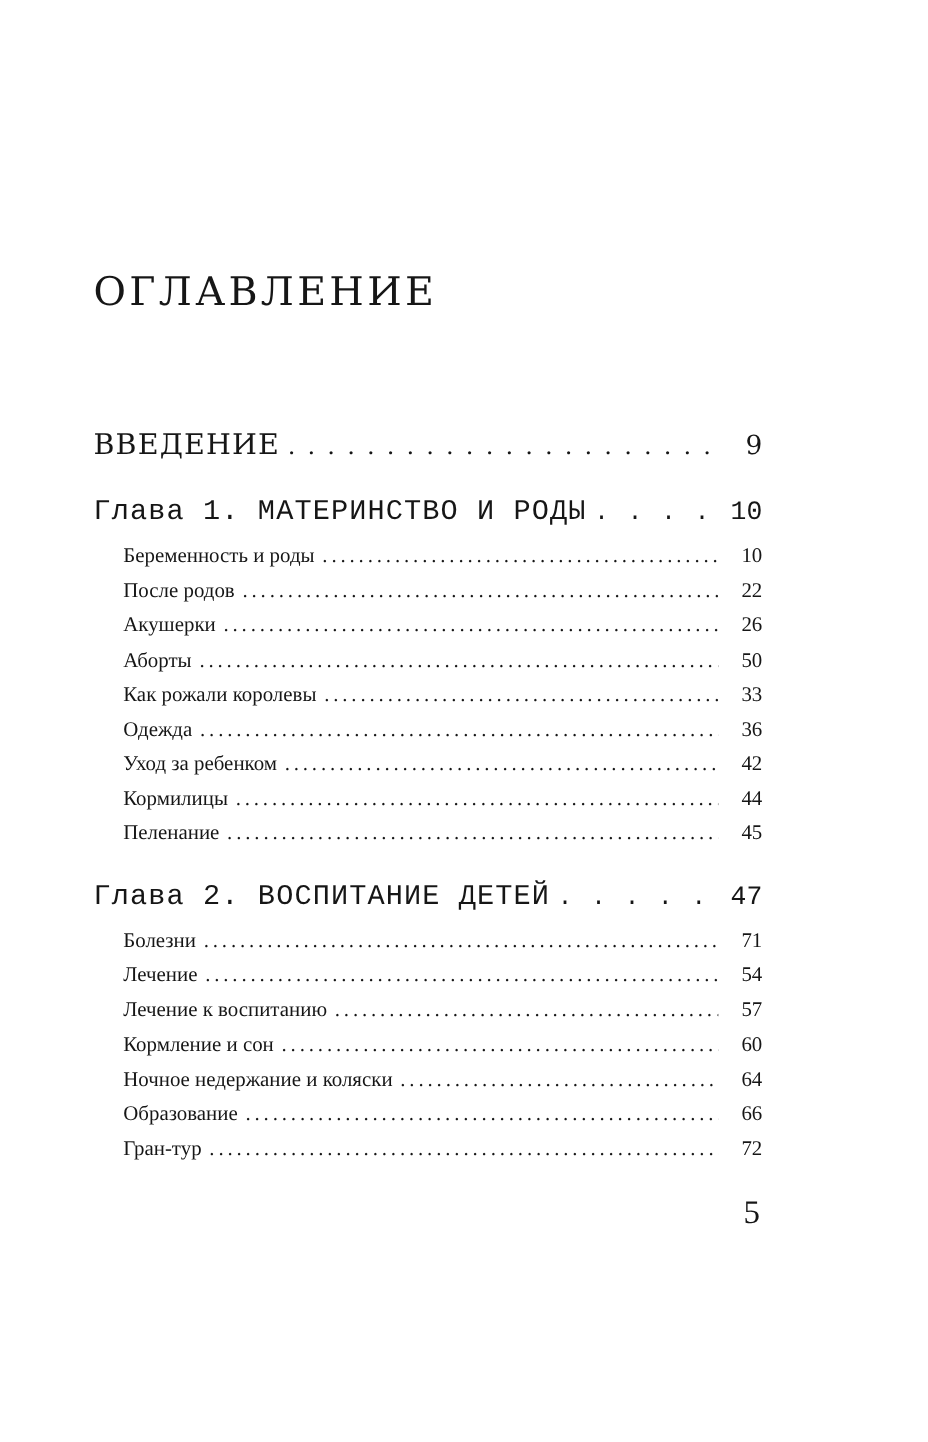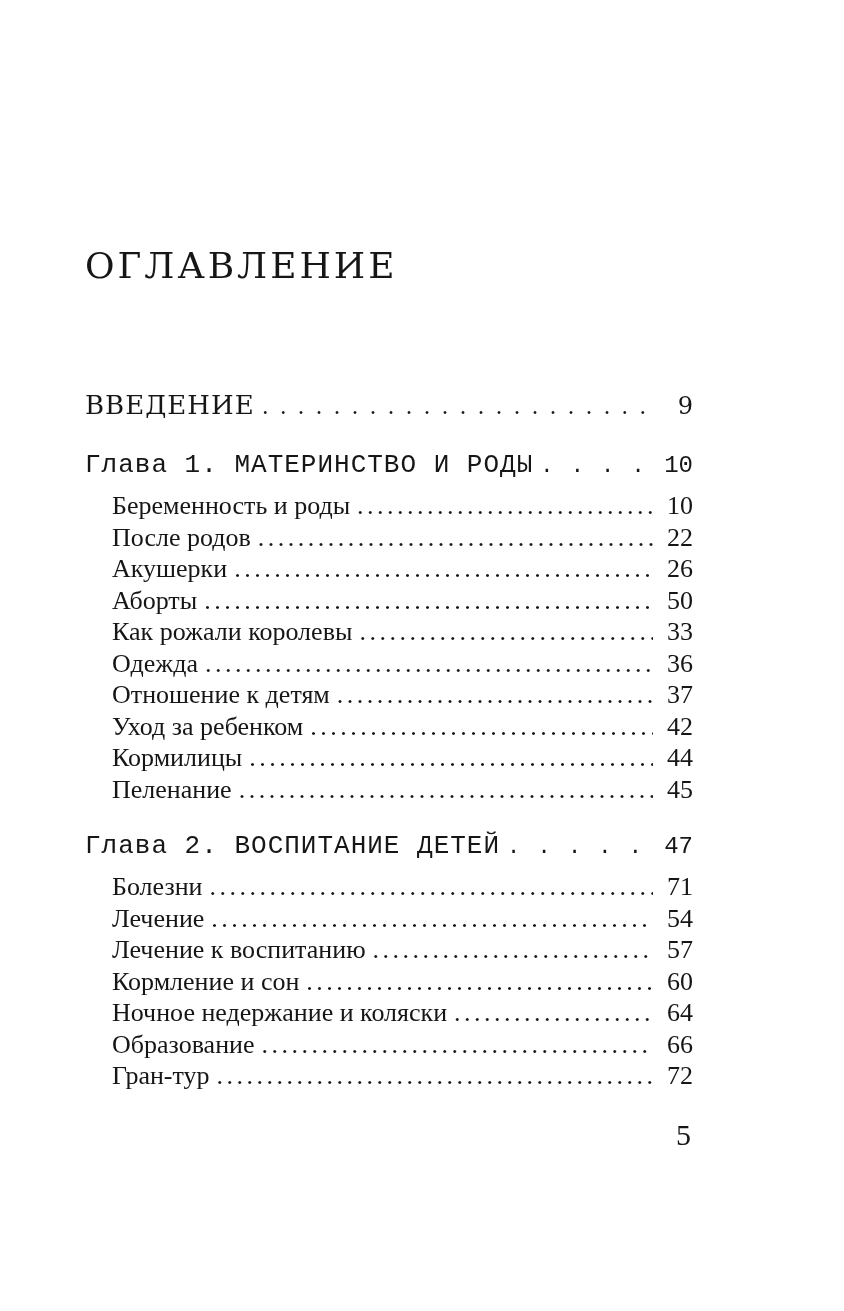--- a/index.html
+++ b/index.html
@@ -75,21 +75,21 @@
   }
   .row.chapter .pagenum { font-size: 24px; letter-spacing: 0; }
   .row.intro .leader::after,
   .row.chapter .leader::after {
     content: ". . . . . . . . . . . . . . . . . . . . . . . . . . . . . . . . . . . .";
     letter-spacing: 2px;
     font-size: 22px;
   }
   
   .row.sub {
-    font-size: 26px;
+    font-size: 19px;
     line-height: 31.5px;
     padding-left: 27px;
   }
   .folio {
     margin-top: 26px;
     font-size: 30px;
     text-align: right;
     padding-right: 2px;
   }
 </style>
@@ -144,25 +144,20 @@
       <span class="leader"></span>
       <span class="pagenum">33</span>
     </div>
 
     <div class="row sub">
       <span class="label">Одежда</span>
       <span class="leader"></span>
       <span class="pagenum">36</span>
     </div>
 
-    <div class="row sub">
-      <span class="label">Отношение к детям</span>
-      <span class="leader"></span>
-      <span class="pagenum">37</span>
-    </div>
 
     <div class="row sub">
       <span class="label">Уход за ребенком</span>
       <span class="leader"></span>
       <span class="pagenum">42</span>
     </div>
 
     <div class="row sub">
       <span class="label">Кормилицы</span>
       <span class="leader"></span>

